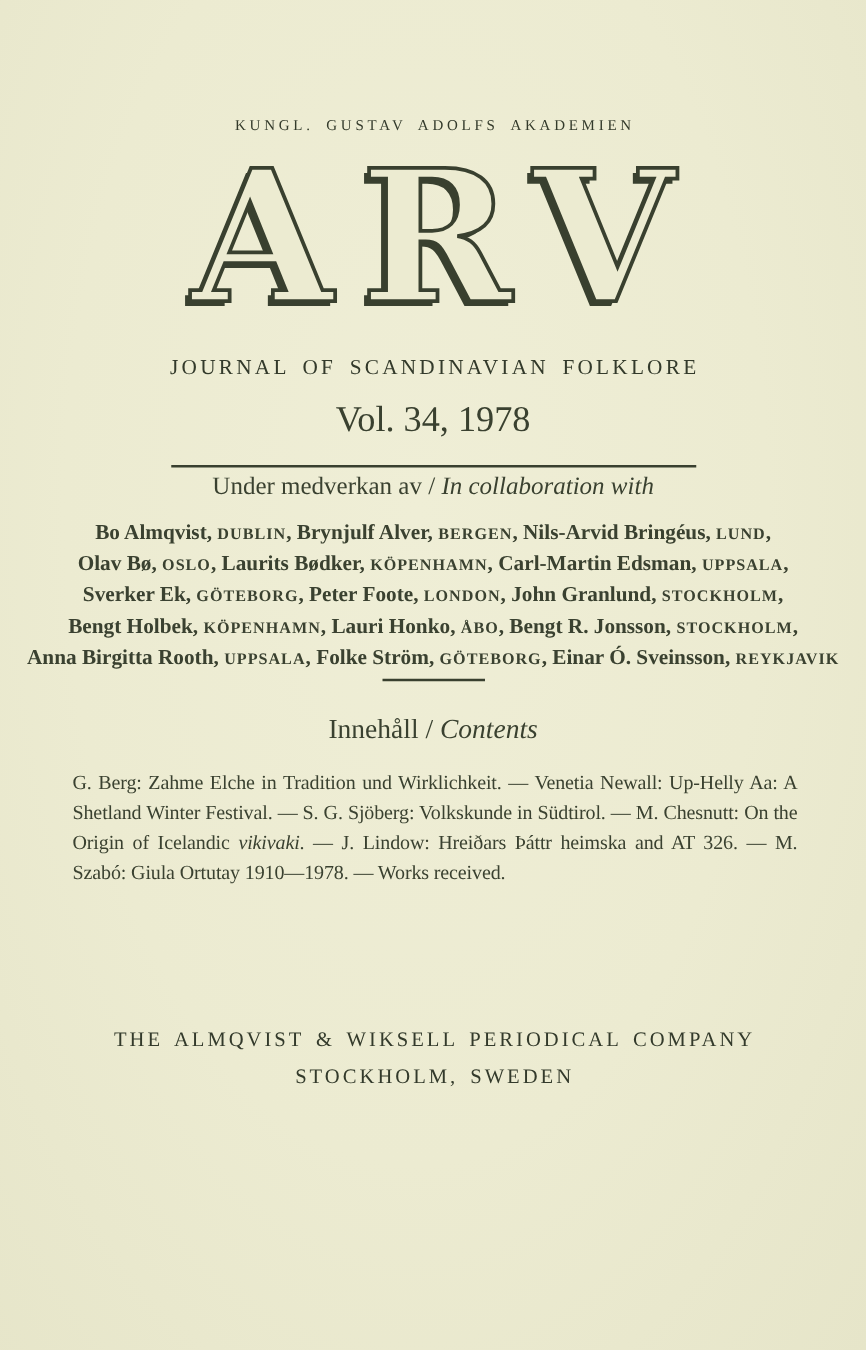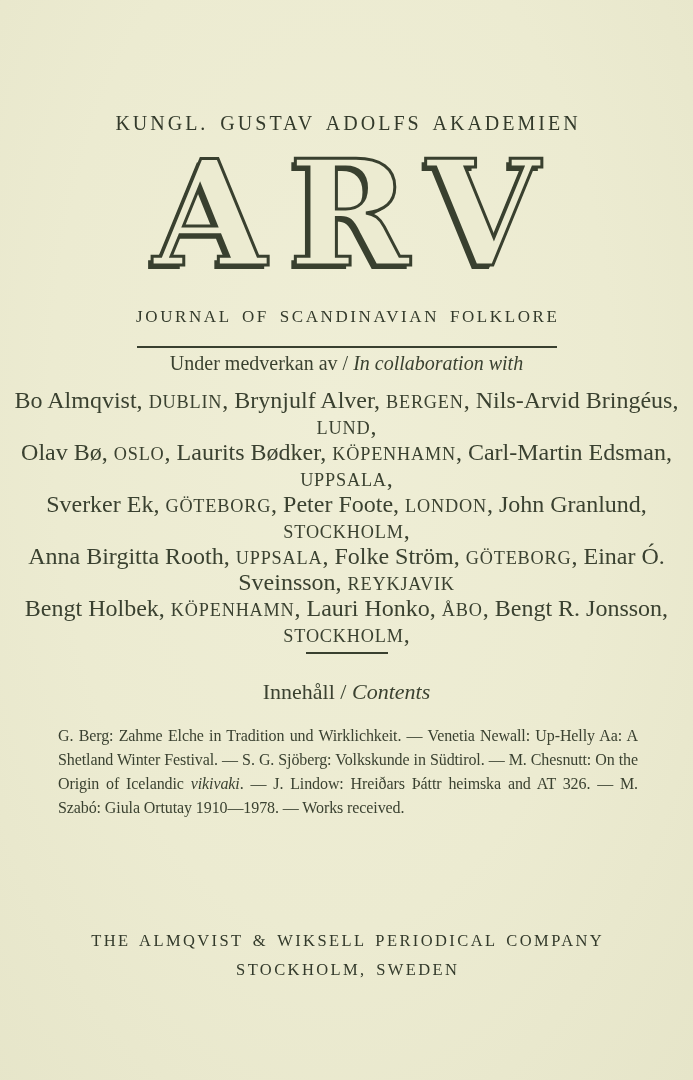--- a/index.html
+++ b/index.html
@@ -16,22 +16,22 @@
     width: 693px;
     height: 1080px;
     overflow: hidden;
     box-sizing: border-box;
     text-align: center;
     color: #3a4130;
     font-family: "Liberation Serif", serif;
     background: radial-gradient(ellipse at 48% 38%, #efeed6 0%, #ecebd1 55%, #e6e5c9 100%);
   }
   .academy {
-    padding-top: 110px;
-    font-size: 20px;
+    padding-top: 87px;
+    font-size: 12px;
     line-height: 26px;
     letter-spacing: 3px;
     word-spacing: 4px;
     text-indent: 3px;
     color: #333a2b;
   }
   .arv {
     margin-top: 8px;
     font-family: "DejaVu Serif", serif;
     font-size: 146px;
@@ -86,22 +86,23 @@
   .it {
     font-style: italic;
   }
   .under-line {
     margin-top: 2px;
     font-size: 20px;
     line-height: 26px;
   }
   .collab {
     margin-top: 12px;
-    font-size: 24px;
+    font-size: 17px;
     line-height: 24px;
+    font-weight: bold;
   }
   .rule-small {
     width: 82px;
     height: 0;
     border-top: 2px solid #39402f;
     margin: 4px auto 0 auto;
   }
   .contents-heading {
     margin-top: 24px;
     font-size: 22px;
@@ -129,32 +130,33 @@
 
 <div class="page">
 
   <div class="academy">KUNGL. GUSTAV ADOLFS AKADEMIEN</div>
 
   <div class="arv">ARV</div>
 
 
   <div class="subtitle-en">JOURNAL OF SCANDINAVIAN FOLKLORE</div>
 
+  <div class="volume">Vol. 34, 1978</div>
 
   <div class="rule-main"></div>
 
 
   <div class="under-line"><span>Under medverkan av / </span><span class="it">In collaboration with</span></div>
 
   <div class="collab">
       <div class="collab-line"><span>Bo Almqvist, </span><span class="sc">DUBLIN</span><span>, Brynjulf Alver, </span><span class="sc">BERGEN</span><span>, Nils-Arvid Bringéus, </span><span class="sc">LUND</span><span>,</span></div>
       <div class="collab-line"><span>Olav Bø, </span><span class="sc">OSLO</span><span>, Laurits Bødker, </span><span class="sc">KÖPENHAMN</span><span>, Carl-Martin Edsman, </span><span class="sc">UPPSALA</span><span>,</span></div>
       <div class="collab-line"><span>Sverker Ek, </span><span class="sc">GÖTEBORG</span><span>, Peter Foote, </span><span class="sc">LONDON</span><span>, John Granlund, </span><span class="sc">STOCKHOLM</span><span>,</span></div>
+      <div class="collab-line"><span>Bengt Holbek, </span><span class="sc">KÖPENHAMN</span><span>, Lauri Honko, </span><span class="sc">ÅBO</span><span>, Bengt R. Jonsson, </span><span class="sc">STOCKHOLM</span><span>,</span></div>
       <div class="collab-line"><span>Anna Birgitta Rooth, </span><span class="sc">UPPSALA</span><span>, Folke Ström, </span><span class="sc">GÖTEBORG</span><span>, Einar Ó. Sveinsson, </span><span class="sc">REYKJAVIK</span></div>
-      <div class="collab-line"><span>Bengt Holbek, </span><span class="sc">KÖPENHAMN</span><span>, Lauri Honko, </span><span class="sc">ÅBO</span><span>, Bengt R. Jonsson, </span><span class="sc">STOCKHOLM</span><span>,</span></div>
     </div>
 
   <div class="rule-small"></div>
 
   <div class="contents-heading"><span>Innehåll</span><span> / </span><span class="it">Contents</span></div>
 
   <p class="contents-para"><span>G. Berg: Zahme Elche in Tradition und Wirklichkeit. — Venetia Newall: Up-Helly Aa: A Shetland Winter Festival. — S. G. Sjöberg: Volkskunde in Südtirol. — M. Chesnutt: On the Origin of Icelandic </span><span class="it">vikivaki</span><span>. — J. Lindow: Hreiðars Þáttr heimska and AT 326. — M. Szabó: Giula Ortutay 1910—1978. — Works received.</span></p>
 
   <div class="publisher">
     <div>THE ALMQVIST &amp; WIKSELL PERIODICAL COMPANY</div>

